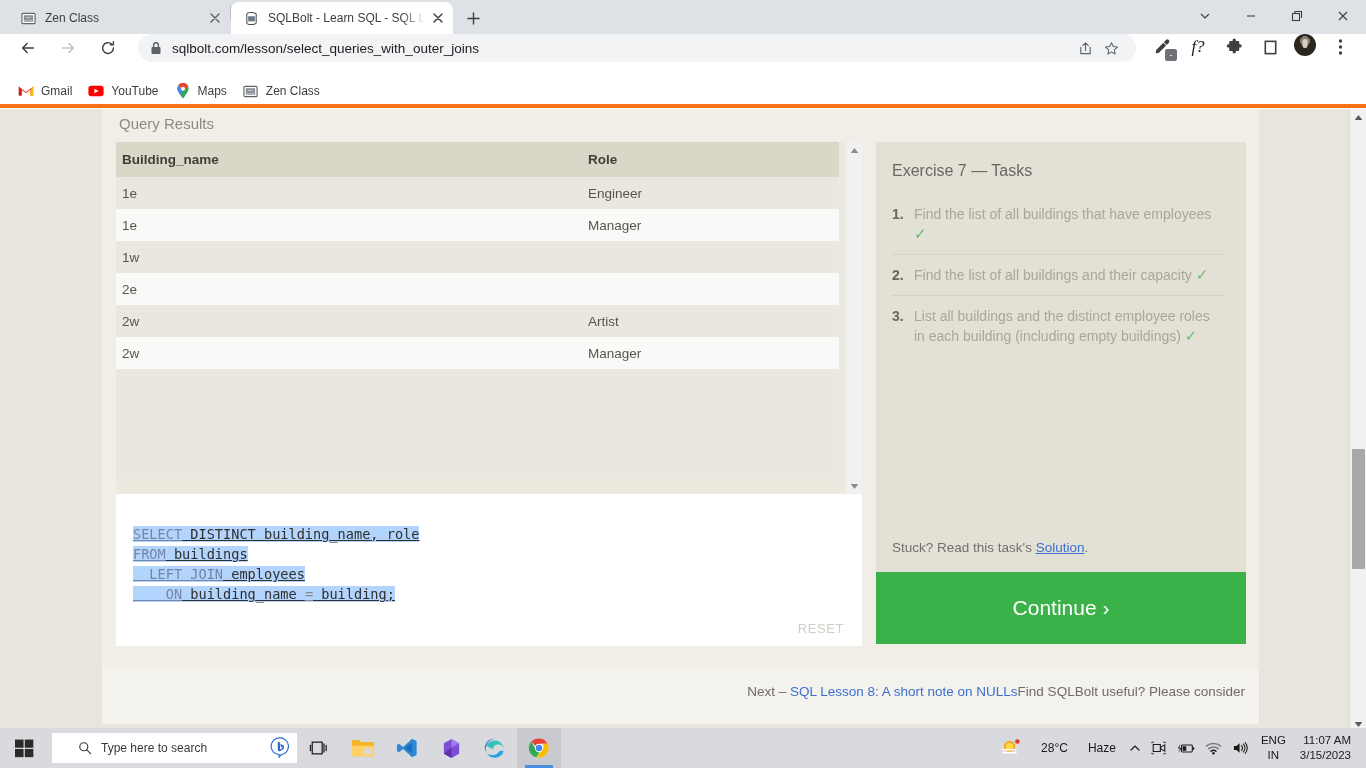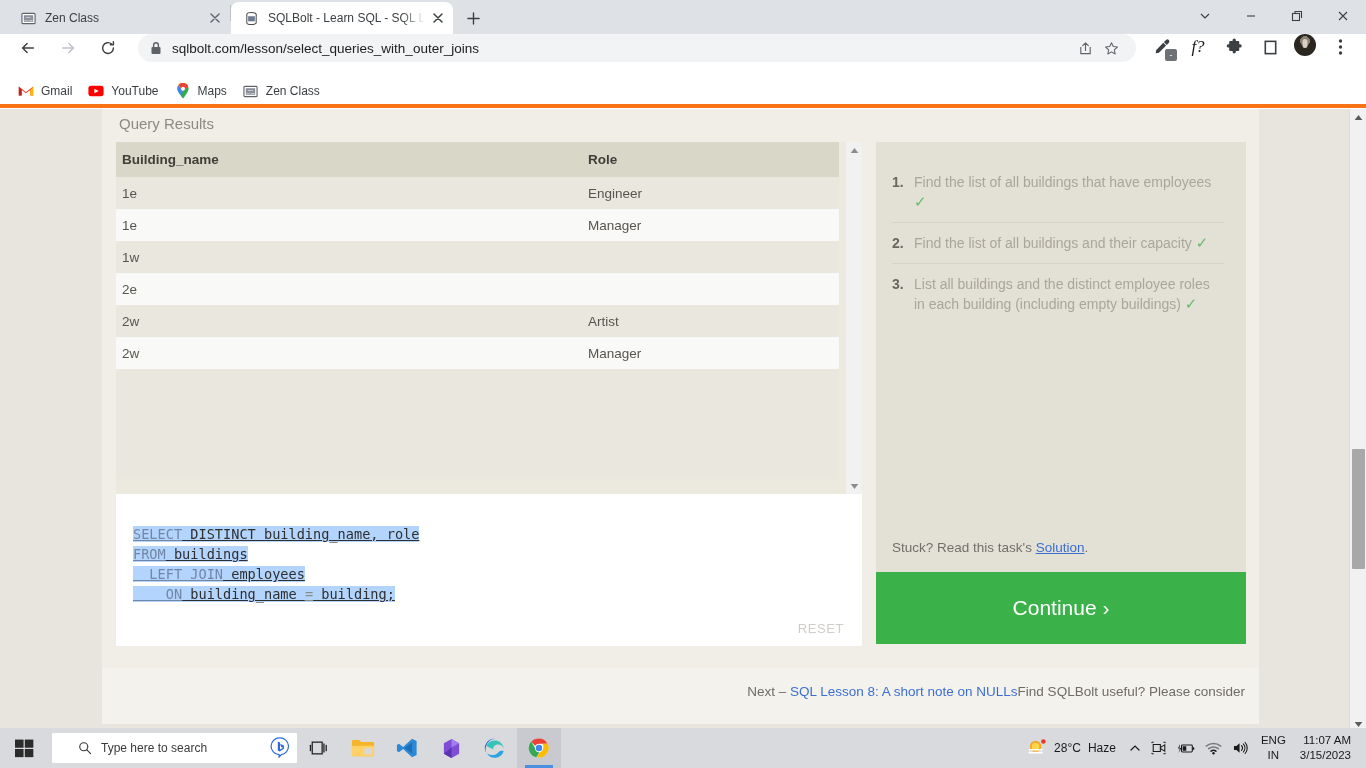--- a/index.html
+++ b/index.html
@@ -248,21 +248,21 @@
   .tb-icon.running::after {
     content: ""; position: absolute; bottom: 0; left: 8px; right: 8px;
     height: 3px; background: #4a8fe0;
   }
   .tb-icon.active { background: #c9cacf; }
   .tray {
     margin-left: auto; display: flex; align-items: center; height: 40px;
     padding-right: 8px; font-size: 12px; color: #1a1a1a;
   }
   .tray-item { display: flex; align-items: center; padding: 0 5px; }
-  .weather { display: flex; align-items: center; gap: 7px; padding: 0 8px; }
+  .weather { display: flex; align-items: center; gap: 20px; padding: 0 8px; }
   .lang, .clock {
     display: flex; flex-direction: column; align-items: center;
     justify-content: center; line-height: 15px; font-size: 11.5px;
     padding: 0 7px;
   }
   .clock { align-items: flex-end; }
 </style>
 </head>
 <body>
 
@@ -515,20 +515,21 @@
             <div class="editor">
               <div class="code">
 <span class="ln"><span class="sel kw">SELECT</span><span class="sel"> DISTINCT building_name, role</span></span><span class="ln"><span class="sel kw">FROM</span><span class="sel"> buildings</span></span><span class="ln"><span class="sel kw">  LEFT JOIN</span><span class="sel"> employees</span></span><span class="ln"><span class="sel kw">    ON</span><span class="sel"> building_name </span><span class="sel op">=</span><span class="sel"> building;</span></span>
               </div>
               <div class="reset-btn">RESET</div>
             </div>
           </div>
 
           <div class="right-col">
             <div class="tasks">
+              <div class="tasks-title">Exercise 7 — Tasks</div>
               <ol class="tasklist">
                 <li><span>Find the list of all buildings that have employees</span> <span class="check">✓</span></li>
                 <li><span>Find the list of all buildings and their capacity</span> <span class="check">✓</span></li>
                 <li><span>List all buildings and the distinct employee roles in each building (including empty buildings)</span> <span class="check">✓</span></li>
               </ol>
               <div class="tasks-foot">
                 <div><span>Stuck? Read this task's </span><a class="sol-link" href="#">Solution</a><span>.</span></div>
               </div>
             </div>
             <div class="continue">Continue ›</div>

